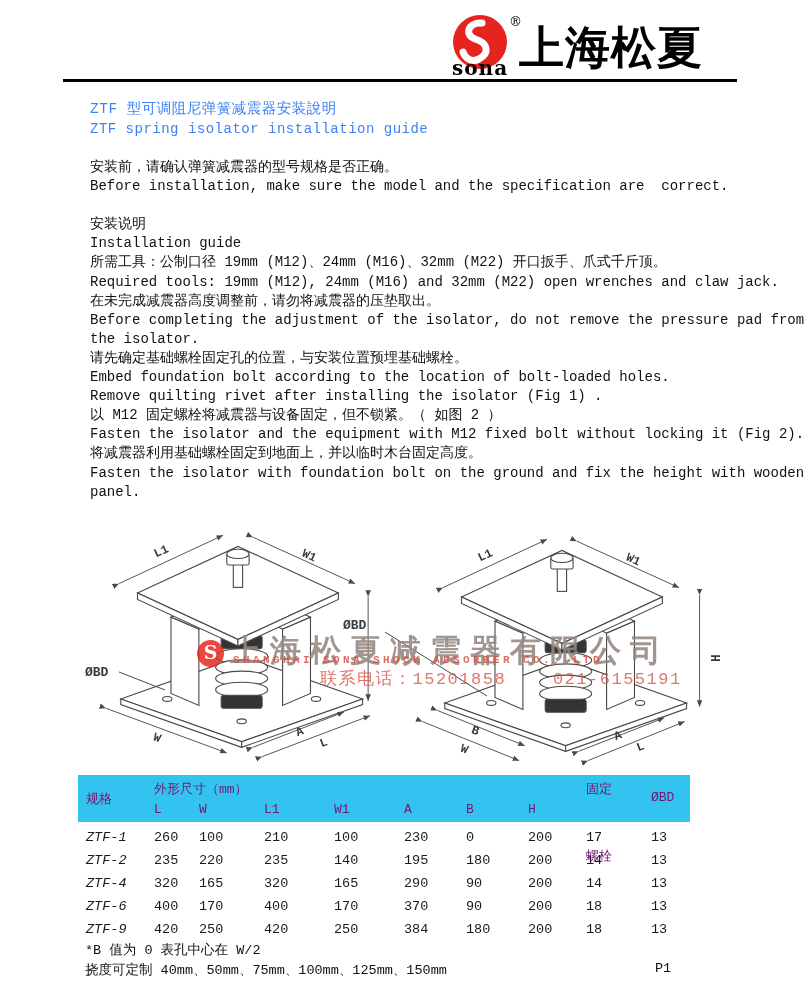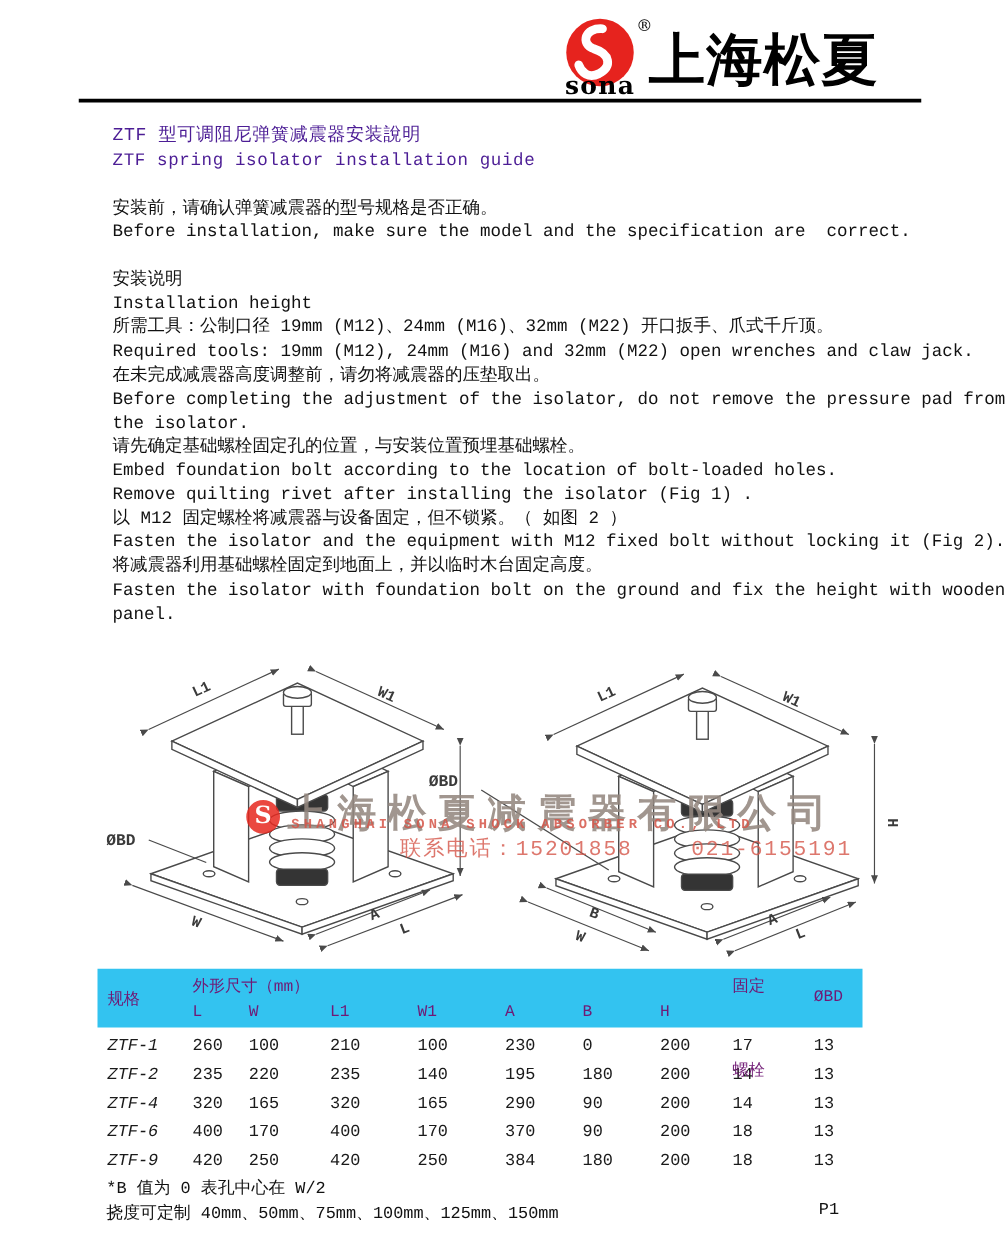--- a/index.html
+++ b/index.html
@@ -11,21 +11,21 @@
   .reg-mark{position:absolute;left:509px;top:14px;font-size:13px;color:#000;
             font-family:"DejaVu Serif","Liberation Serif",serif;}
   .brand-word{position:absolute;left:452px;top:56px;width:56px;text-align:center;
               font-family:"DejaVu Serif","Liberation Serif",serif;font-weight:bold;
               font-size:20px;letter-spacing:1px;color:#000;}
   .company-name{position:absolute;left:519px;top:18px;font-size:45px;font-weight:800;
                 font-family:"DejaVu Sans","Liberation Sans",sans-serif;color:#000;letter-spacing:1px;}
   .header-rule{position:absolute;left:63px;top:79px;width:674px;height:3px;background:#000;}
 
   
-  .title-block{position:absolute;left:90px;top:99px;color:#4c1d95;font-family:Liberation Mono, monospace;}
+  .title-block{position:absolute;left:90px;top:99px;color:#3b82f6;font-family:Liberation Mono, monospace;}
   .title-cn{font-size:14.5px;line-height:20px;letter-spacing:.5px;}
   .title-en{font-size:14px;line-height:20px;letter-spacing:.5px;}
 
   
   .body-block{position:absolute;left:90px;top:158px;width:640px;}
   .doc-line{min-height:19.1px;line-height:19.1px;font-size:14px;white-space:pre;letter-spacing:0px;}
 
   
   .figure-block{position:absolute;left:85px;top:526px;width:645px;height:240px;}
   .figure-block svg text{font-family:"Liberation Mono","DejaVu Sans Mono",monospace;
@@ -86,21 +86,21 @@
   <div class="body-block">
 
       <div class="doc-line">安装前，请确认弹簧减震器的型号规格是否正确。</div>
 
       <div class="doc-line">Before installation, make sure the model and the specification are  correct.</div>
 
       <div class="doc-line"></div>
 
       <div class="doc-line">安装说明</div>
 
-      <div class="doc-line">Installation height</div>
+      <div class="doc-line">Installation guide</div>
 
       <div class="doc-line">所需工具：公制口径 19mm (M12)、24mm (M16)、32mm (M22) 开口扳手、爪式千斤顶。</div>
 
       <div class="doc-line">Required tools: 19mm (M12), 24mm (M16) and 32mm (M22) open wrenches and claw jack.</div>
 
       <div class="doc-line">在未完成减震器高度调整前，请勿将减震器的压垫取出。</div>
 
       <div class="doc-line">Before completing the adjustment of the isolator, do not remove the pressure pad from</div>
 
       <div class="doc-line">the isolator.</div>

